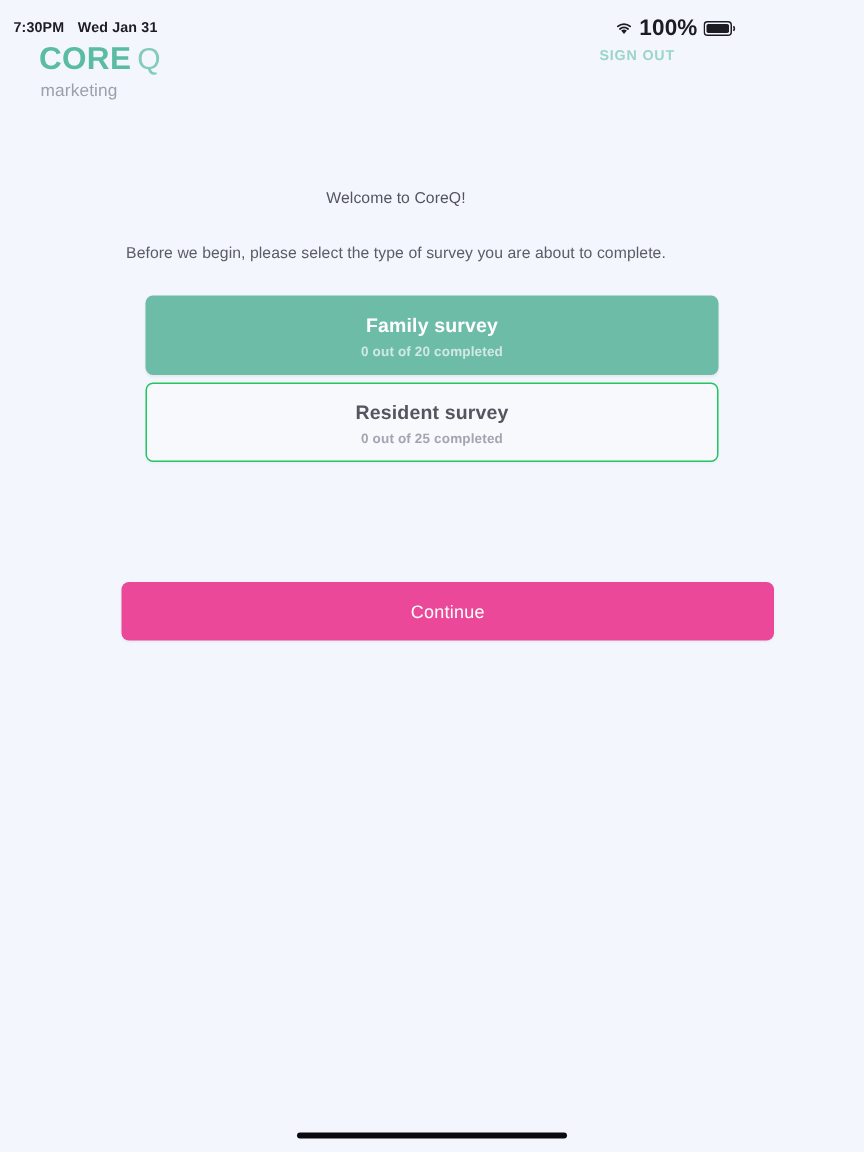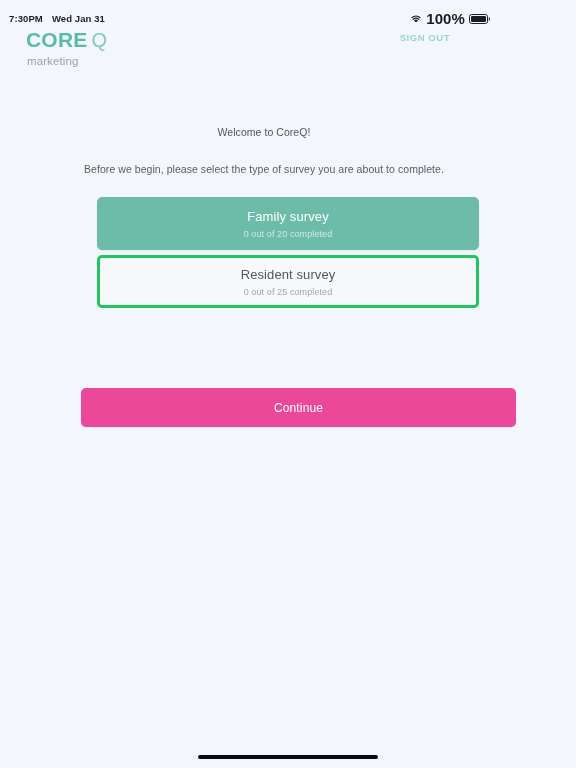--- a/index.html
+++ b/index.html
@@ -138,20 +138,21 @@
     color: #5c5c67;
     letter-spacing: 0.05px;
   }
 
   
   .cards {
     position: absolute;
     left: 97px;
     top: 197px;
     width: 382px;
+    font-weight: bold;
   }
   .card {
     width: 382px;
     height: 53px;
     border-radius: 5px;
     display: flex;
     flex-direction: column;
     align-items: center;
     justify-content: center;
     cursor: pointer;
@@ -171,21 +172,21 @@
   }
   .card-selected .card-sub {
     color: rgba(255,255,255,0.68);
     font-size: 9px;
     margin-top: 5px;
     letter-spacing: 0.1px;
   }
 
   .card-unselected {
     background: #f7f9fd;
-    border: 3px solid #22c55e;
+    border: 1px solid #22c55e;
     box-shadow: 0 1px 1.5px rgba(100,120,150,0.05);
   }
   .card-unselected .card-title {
     color: #55555f;
     font-size: 13px;
     letter-spacing: 0.1px;
   }
   .card-unselected .card-sub {
     color: #a2a6b0;
     font-size: 9px;

